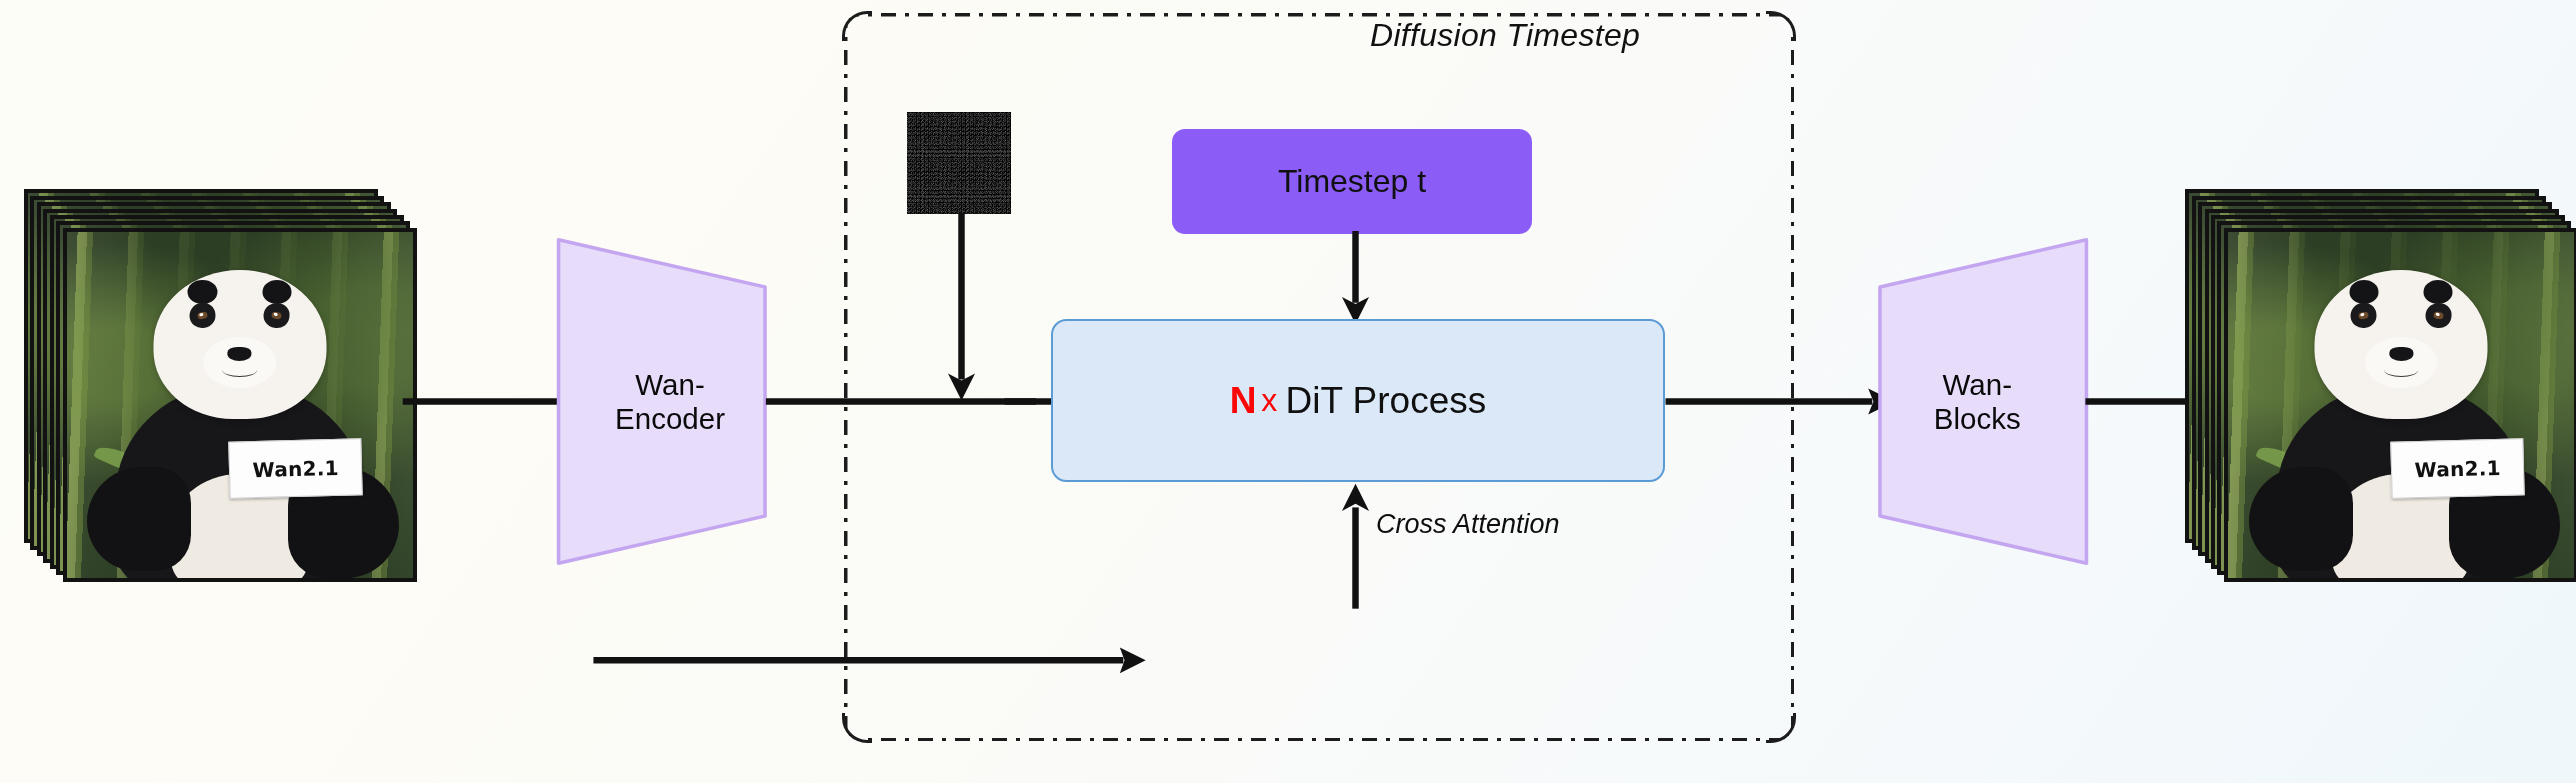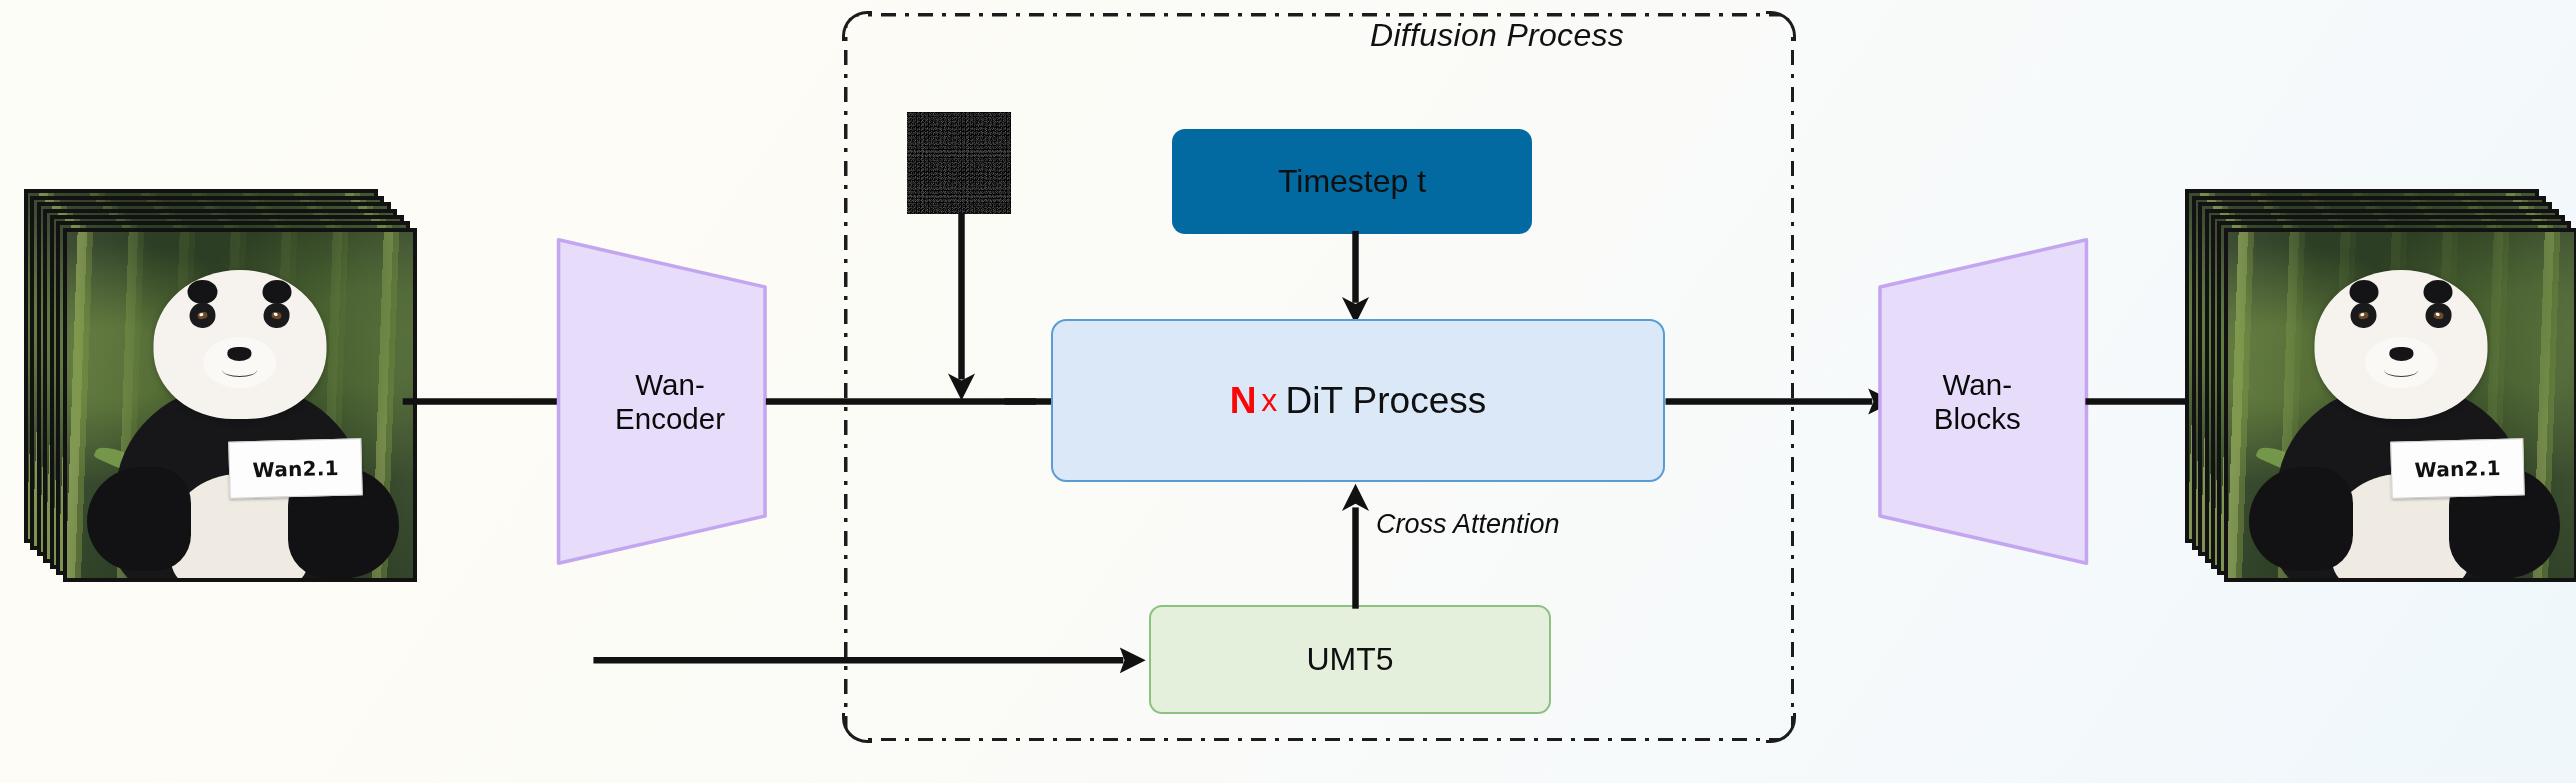--- a/index.html
+++ b/index.html
@@ -130,21 +130,21 @@
     pointer-events:none;
   }
 
   
   .rbox{
     position:absolute;box-sizing:border-box;
     display:flex;align-items:center;justify-content:center;
     border-radius:13px;
     font-size:32px;color:#101010;
   }
-  .rbox.timestep{background:#0369a1;border:none;}
+  .rbox.timestep{background:#8b5cf6;border:none;}
   .rbox.umt5{background:#e4f0dc;border:2.4px solid #8cc182;}
   .rbox.dit{background:#dbe8f7;border:2.4px solid #5b9bd5;border-radius:15.4px;font-size:37px;}
   .dit-n{color:#fb0606;font-weight:700;}
   .dit-x{color:#fb0606;font-weight:400;margin:0 8.3px 0 4.7px;font-size:32px;}
 
   
   .prompt-box{
     position:absolute;box-sizing:border-box;
     border:3px solid #141414;border-radius:15.4px;
     background:#fdfdfb;
@@ -174,21 +174,21 @@
 <body>
 
 <div id="stage">
 
   <div class="abs diffusion-box">
     <div class="dd-corner dd-tl"></div>
     <div class="dd-corner dd-tr"></div>
     <div class="dd-corner dd-bl"></div>
     <div class="dd-corner dd-br"></div>
   </div>
-  <div class="abs diffusion-label">Diffusion Process</div>
+  <div class="abs diffusion-label">Diffusion Timestep</div>
 
   <div class="stack" style="left:23.6px;top:189px;width:378px;height:378px;">
     <div class="frame" style="left:0px;top:0px;">
         <div class="bamboo"></div>
       </div>
     <div class="frame" style="left:6.5px;top:6.5px;">
         <div class="bamboo"></div>
       </div>
     <div class="frame" style="left:13px;top:13px;">
         <div class="bamboo"></div>
@@ -274,23 +274,20 @@
     <span class="dit-n">N</span>
     <span class="dit-x">x</span>
     <span>DiT Process</span>
   </div>
 
   <svg class="conn" style="left:1665px;top:378px;width:236px;height:47px;" viewBox="0 0 400 80">
     <line x1="0" y1="40" x2="352" y2="40" stroke="#111" stroke-width="11"></line>
     <polygon points="390,40 345,18 354,40 345,62" fill="#111"></polygon>
   </svg>
 
-  <div class="rbox umt5" style="left:1149px;top:605px;width:402px;height:109px;">
-    <span>UMT5</span>
-  </div>
 
   <svg class="conn" style="left:1329px;top:480px;width:53px;height:129px;" viewBox="0 0 90 218">
     <line x1="45" y1="218" x2="45" y2="46" stroke="#111" stroke-width="11"></line>
     <polygon points="45,6 22,52 45,40 68,52" fill="#111"></polygon>
   </svg>
   <div class="abs" style="left:1376px;top:509px;font-size:27px;color:#0e0e0e;white-space:nowrap;">Cross Attention</div>
 
 
   <svg class="conn" style="left:592px;top:638px;width:561px;height:47px;" viewBox="0 0 950 80">
     <line x1="0" y1="38" x2="902" y2="38" stroke="#111" stroke-width="11"></line>

